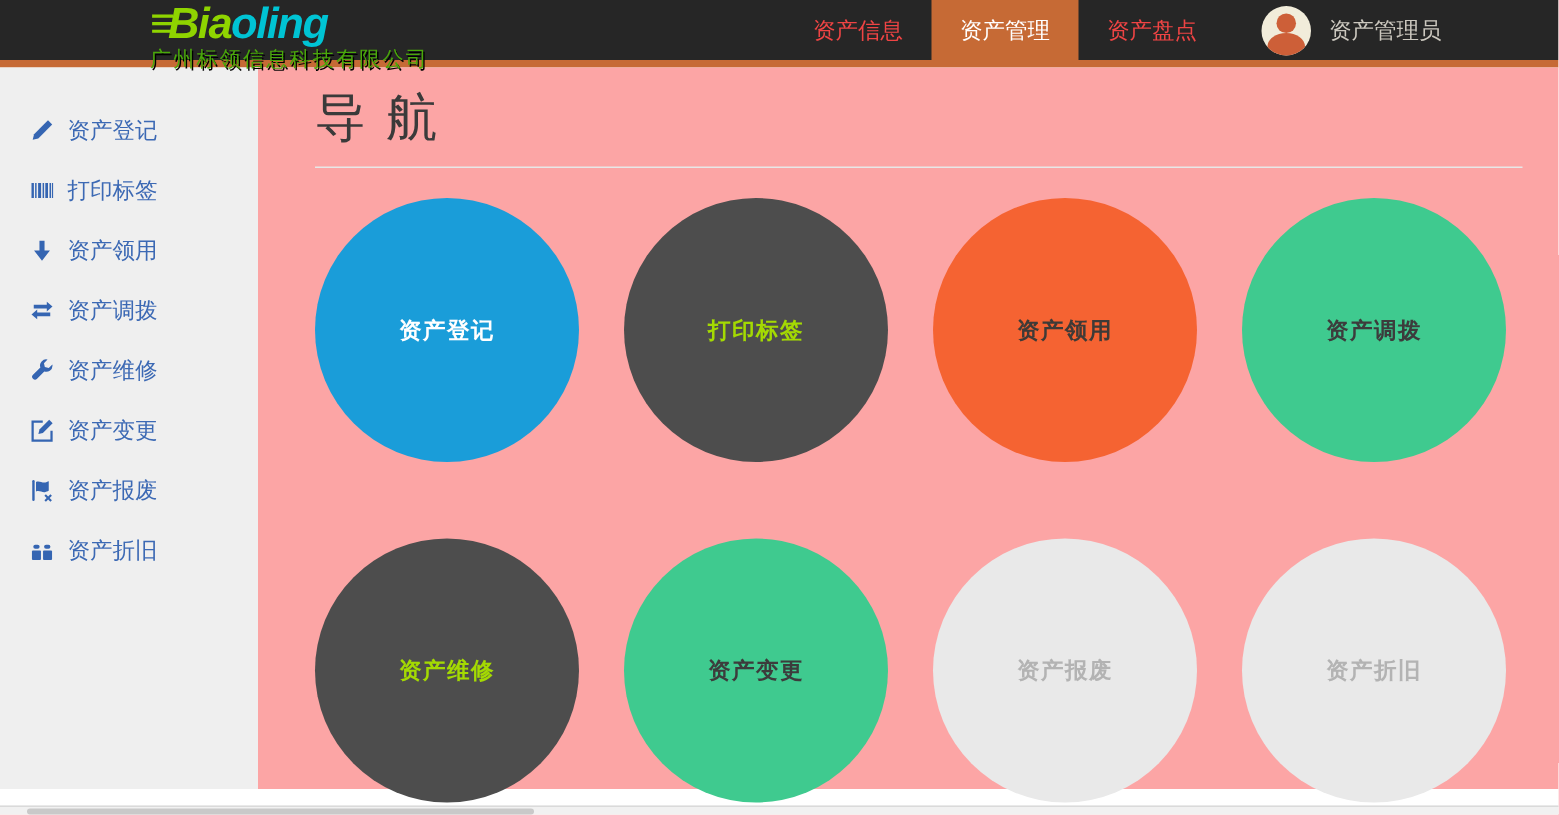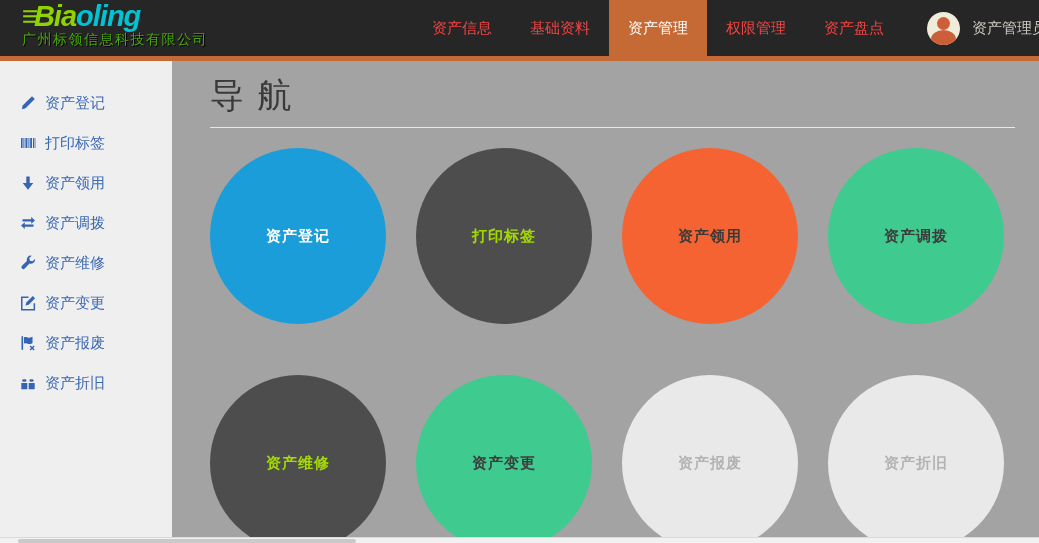--- a/index.html
+++ b/index.html
@@ -1,20 +1,20 @@
 <!DOCTYPE html>
 <html><head>
 <meta charset="utf-8">
 <style>
   * { margin:0; padding:0; box-sizing:border-box; }
   html,body { width:1039px; height:543px; overflow:hidden;
     font-family:"Liberation Sans","DejaVu Sans",sans-serif; background:#fff; }
 
   
-  .header { position:relative; height:56px; background:#262626; display:flex; align-items:stretch; }
+  .header { position:relative; height:40px; background:#262626; display:flex; align-items:stretch;justify-content:center; }
   .header-strip { height:5px; background:#c66a35; }
   .logo { padding:2px 0 0 22px; width:240px; line-height:1; cursor:pointer; }
   .logo-line1 { font-size:29px; font-weight:bold; font-style:italic; letter-spacing:-1px; white-space:nowrap; }
   .logo-eq { color:#8fd400; letter-spacing:-3px; margin-right:-2px; }
   .logo-green { color:#8fd400; }
   .logo-cyan { color:#00c4d4; }
   .logo-sub { font-size:14px; font-weight:normal; color:#49a80a; letter-spacing:1.5px;
     margin-top:1px; text-shadow:1px 1px 0 #000; white-space:nowrap; }
 
   .topnav { display:flex; align-items:stretch; margin-left:205px; }
@@ -34,21 +34,21 @@
   
   .layout { display:flex; height:481px; }
 
   .sidebar { width:172px; background:#efefef; padding-top:22px; flex:0 0 auto; }
   .side-item { display:flex; align-items:center; height:40px; padding-left:19px; cursor:pointer; }
   .side-item .icon { width:17px; height:17px; flex:0 0 auto; display:flex;
     align-items:center; justify-content:center; }
   .side-item .icon svg { width:16px; height:16px; fill:#3565b2; }
   .side-item .lbl { margin-left:9px; font-size:15px; color:#3c69b4; }
 
-  .content { flex:1; background:#a3a3a3; padding:16px 24px 0 38px; }
+  .content { flex:1; background:#fca5a5; padding:16px 24px 0 38px; }
   .page-title { font-size:34px; font-weight:400; color:#3a3a3a; letter-spacing:2px; line-height:1.1; }
   .divider { height:1px; background:#e7e7e7; margin-top:13px; }
 
   .tiles-row { display:flex; gap:30px; }
   .tiles-row.first { margin-top:20px; }
   .tiles-row.second { margin-top:51px; }
   .tile { width:176px; height:176px; border-radius:50%; display:flex; align-items:center;
     justify-content:center; font-size:15px; font-weight:bold; cursor:pointer; flex:0 0 auto;
     letter-spacing:1px; }
 
@@ -62,23 +62,21 @@
 <body>
 
 <div class="header">
   <div class="logo">
     <div class="logo-line1"><span class="logo-eq">≡</span><span class="logo-green">Bia</span><span class="logo-cyan">oling</span></div>
     <div class="logo-sub">广州标领信息科技有限公司</div>
   </div>
 
   <div class="topnav">
     <div class="nav-item">资产信息</div>
-    <div class="nav-item">基础资料</div>
     <div class="nav-item active">资产管理</div>
-    <div class="nav-item">权限管理</div>
     <div class="nav-item">资产盘点</div>
   </div>
 
   <div class="user-box">
     <div class="avatar">
       <div class="av-head"></div>
       <div class="av-body"></div>
     </div>
     <span class="user-name">资产管理员</span>
 

